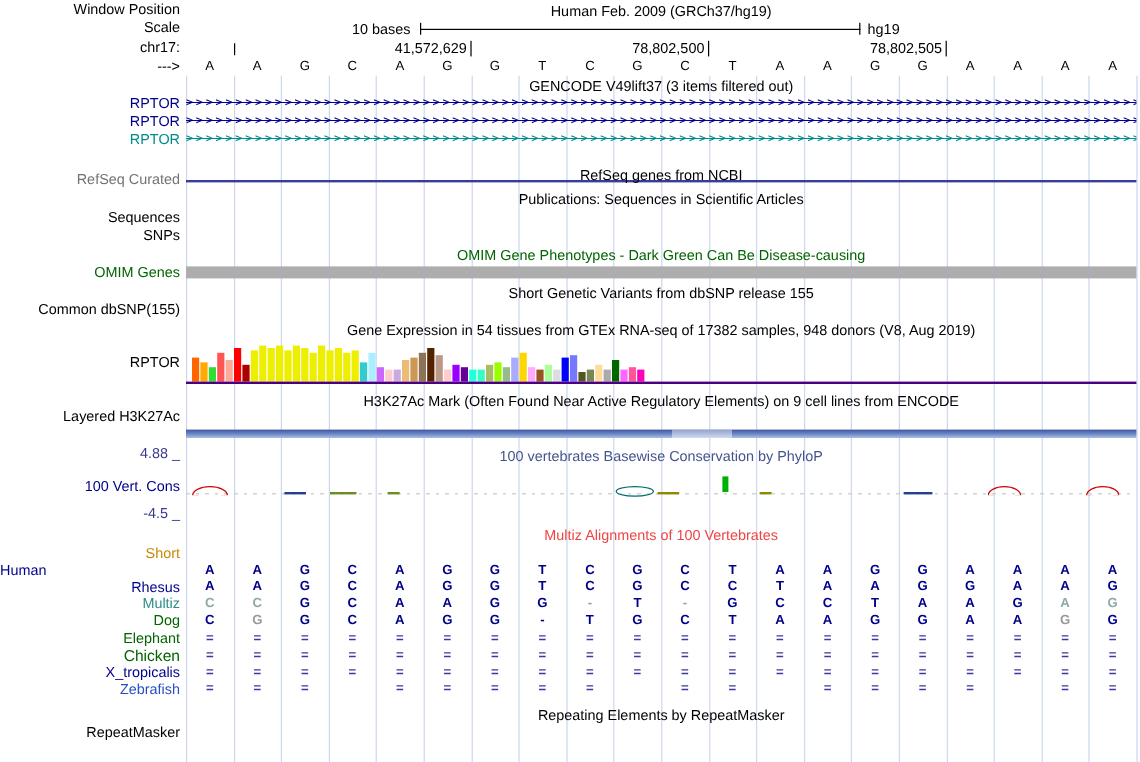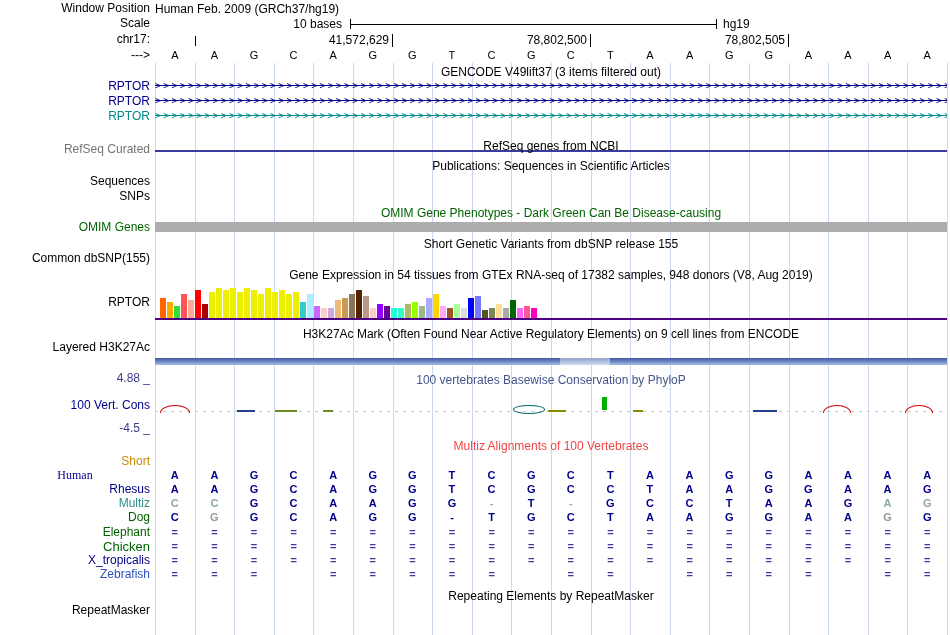--- a/index.html
+++ b/index.html
@@ -3,21 +3,21 @@
 <meta charset="utf-8">
 <style>
   html,body{margin:0;padding:0}
   body{width:950px;height:635px;position:relative;background:#fff;overflow:hidden;
        font-family:"Liberation Sans",sans-serif;font-size:12px;color:#000}
   #guides{position:absolute;left:155px;top:63px;width:793px;height:572px;z-index:0}
   .row-label{position:absolute;left:0;width:150px;text-align:right;font-size:12px;line-height:13px;
              white-space:nowrap;z-index:3}
   .track-title{position:absolute;left:155px;width:792px;text-align:center;font-size:12px;line-height:13px;
                white-space:nowrap;z-index:3}
-  .title-line{position:absolute;left:155px;width:792px;top:2px;display:flex;justify-content:flex-start;gap:36px;
+  .title-line{position:absolute;left:155px;width:792px;top:2px;display:flex;justify-content:center;gap:36px;
               font-size:12px;z-index:3;white-space:nowrap}
   .seq-row{position:absolute;left:155px;width:792px;height:14px;z-index:2}
   .aln-cell{position:absolute;top:0;width:40px;text-align:center;font-size:11px;line-height:13px;font-weight:bold}
   .gencode-row{position:absolute;left:155px;width:792px;height:12px;overflow:hidden;z-index:2;
                font-family:"DejaVu Sans Mono",monospace;font-size:10px;line-height:11px;letter-spacing:2.2px;
                background:linear-gradient(to bottom,transparent 5px,currentColor 5px,currentColor 6px,transparent 6px)}
   .hbar{position:absolute;left:155px;width:792px;z-index:2}
   .scale-hline{position:absolute;left:350px;top:24px;width:367px;height:1px;background:#000;z-index:3}
   .scale-tick{position:absolute;top:19px;width:1px;height:10px;background:#000;z-index:3}
   .ph-arc{position:absolute;height:7px;border:1.5px solid;border-bottom:none;border-radius:100% 100% 0 0/200% 200% 0 0;top:17px}
@@ -206,21 +206,21 @@
     <div class="ph-bar" style="left: 447px; width: 5px; background: rgb(0, 176, 0);"></div>
     <div class="ph-dash" style="left: 478px; width: 10px; border-top-color: rgb(139, 139, 0);"></div>
     <div class="ph-dash" style="left: 598px; width: 24px; border-top-color: rgb(39, 64, 139);"></div>
     <div class="ph-arc" style="left: 668px; width: 26px; border-color: rgb(204, 0, 0);"></div>
     <div class="ph-arc" style="left: 750px; width: 26px; border-color: rgb(204, 0, 0);"></div>
   </div>
 
 <div class="track-title" style="top:440px;color:#ef4444">Multiz Alignments of 100 Vertebrates</div>
 <div class="row-label" style="top:455px;color:#C88A00">Short</div>
 <div id="multiz-rows">
-    <div style="position: absolute; left: 0px; width: 150px; text-align: center; font-size: 12px; line-height: 13px; z-index: 3; top: 469px; color: rgb(0, 0, 139); font-family: Liberation Serif, serif;">Human</div>
+    <div style="position: absolute; left: 0px; width: 150px; text-align: left; font-size: 12px; line-height: 13px; z-index: 3; top: 469px; color: rgb(0, 0, 139);">Human</div>
     <div style="position: absolute; left: 155px; width: 792px; height: 13px; z-index: 2; top: 469px;">
       <div class="aln-cell" style="left: 0px; width: 39.6px; color: rgb(0, 0, 139);">A</div>
       <div class="aln-cell" style="left: 39.6px; width: 39.6px; color: rgb(0, 0, 139);">A</div>
       <div class="aln-cell" style="left: 79.2px; width: 39.6px; color: rgb(0, 0, 139);">G</div>
       <div class="aln-cell" style="left: 118.8px; width: 39.6px; color: rgb(0, 0, 139);">C</div>
       <div class="aln-cell" style="left: 158.4px; width: 39.6px; color: rgb(0, 0, 139);">A</div>
       <div class="aln-cell" style="left: 198px; width: 39.6px; color: rgb(0, 0, 139);">G</div>
       <div class="aln-cell" style="left: 237.6px; width: 39.6px; color: rgb(0, 0, 139);">G</div>
       <div class="aln-cell" style="left: 277.2px; width: 39.6px; color: rgb(0, 0, 139);">T</div>
       <div class="aln-cell" style="left: 316.8px; width: 39.6px; color: rgb(0, 0, 139);">C</div>

